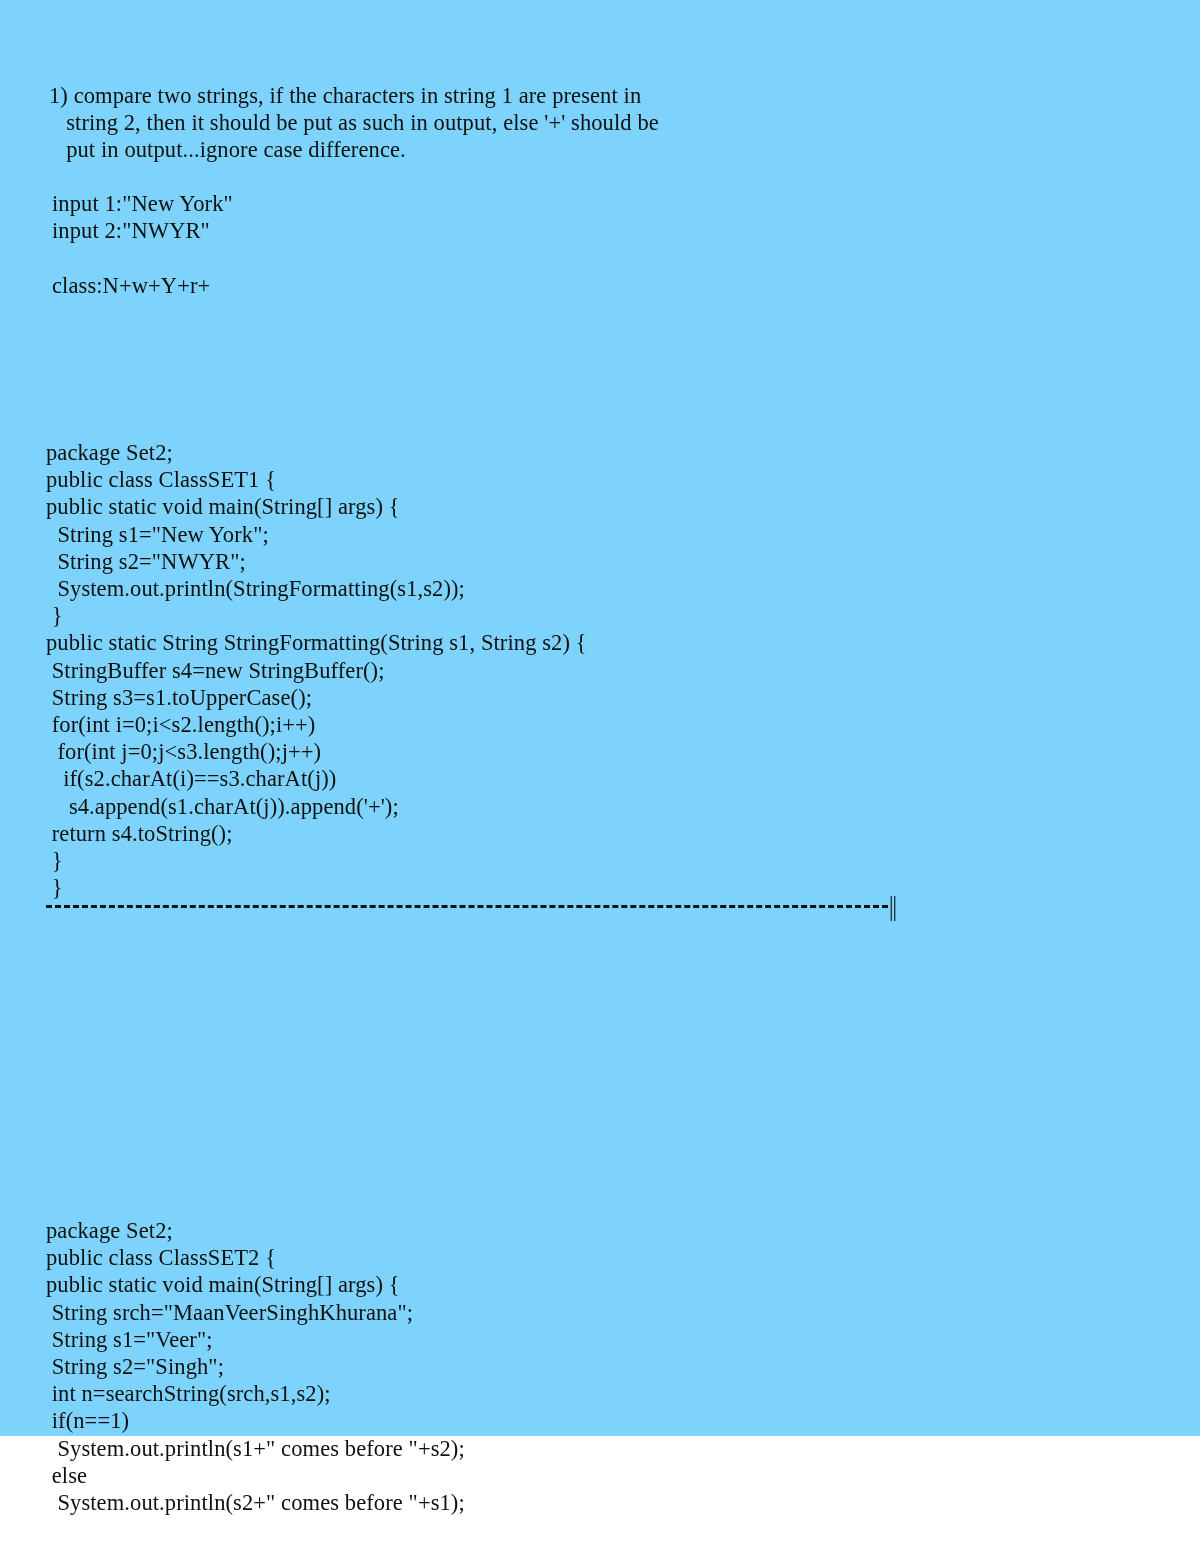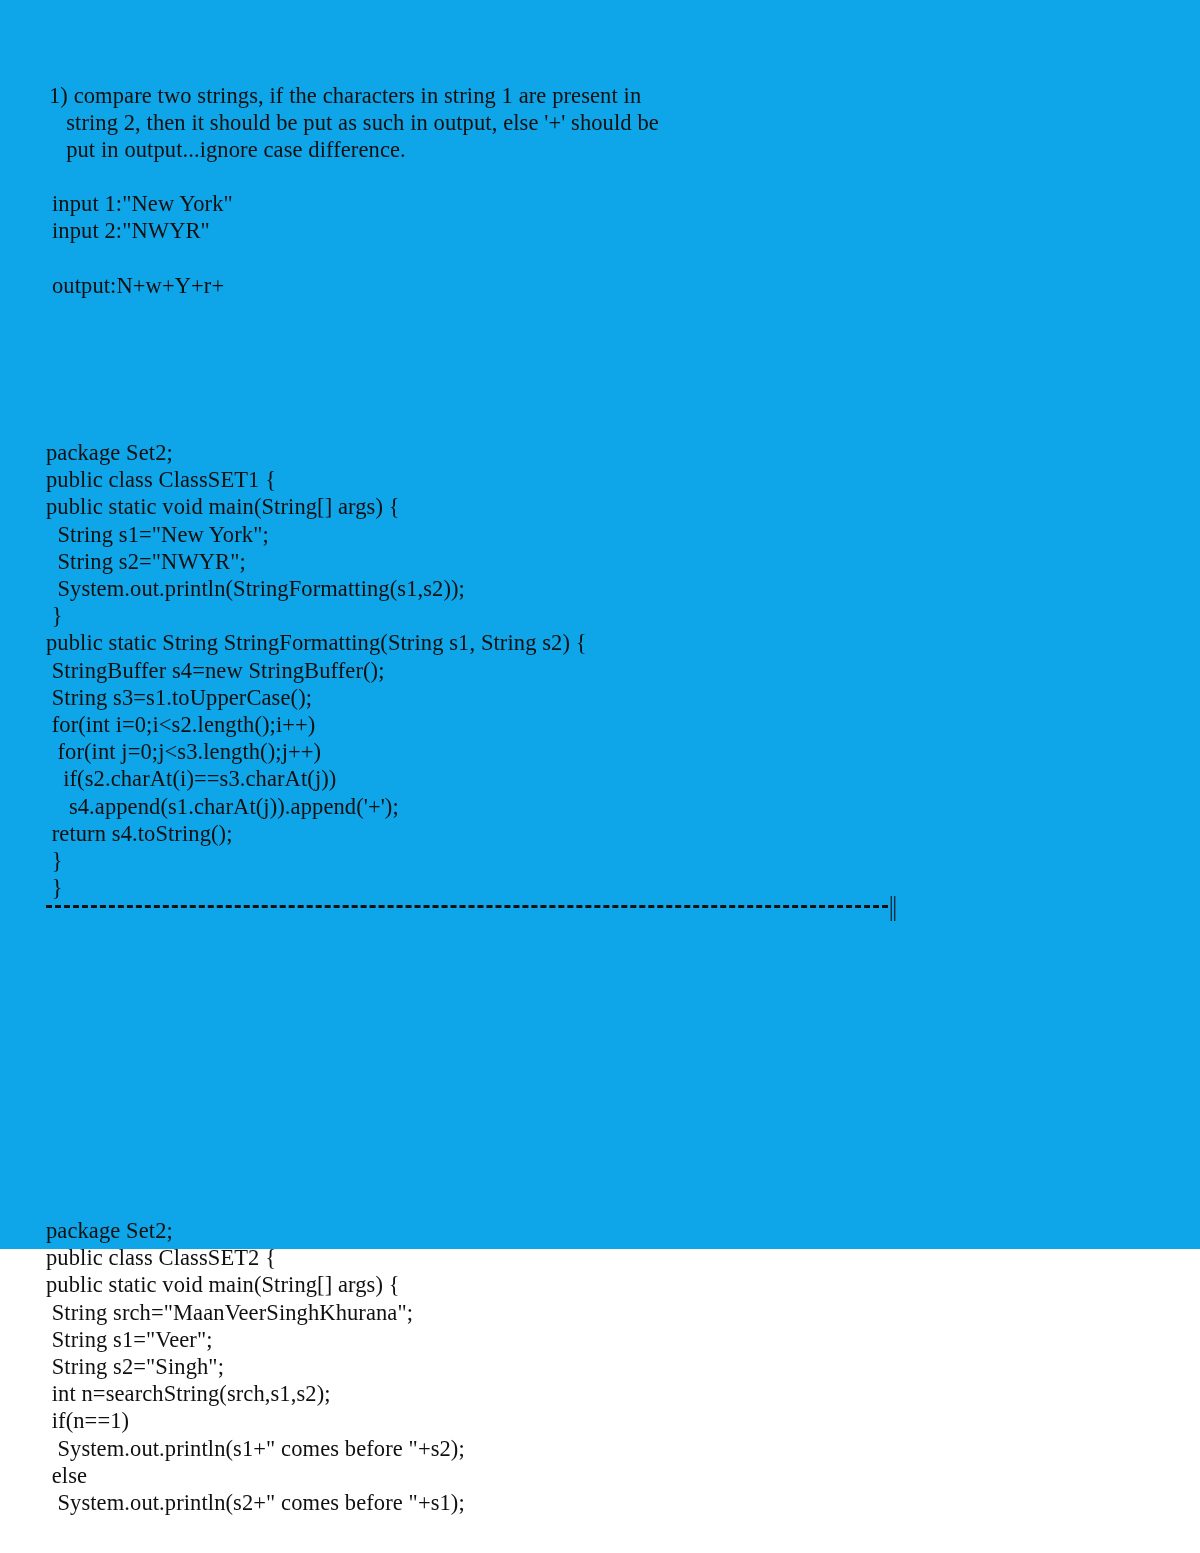--- a/index.html
+++ b/index.html
@@ -11,22 +11,22 @@
     width: 1200px;
     height: 1553px;
     overflow: hidden;
     font-family: "Liberation Serif", "DejaVu Serif", serif;
     color: #0b0b0b;
     -webkit-font-smoothing: none;
   }
   .page {
     position: relative;
     width: 1200px;
-    height: 1249px;
-    background: #0ea5e9;
+    height: 1436px;
+    background: #7dd3fc;
   }
 
   
   .block {
     position: absolute;
     white-space: pre;
     font-size: 22.5px;
     line-height: 27.2px;
     letter-spacing: 0.1px;
     color: #101010;
@@ -77,21 +77,21 @@
 
 <div class="page">
 
   <div class="block" id="problem-1">1) compare two strings, if the characters in string 1 are present in
    string 2, then it should be put as such in output, else '+' should be
    put in output...ignore case difference.</div>
 
   <div class="block" id="io-1">input 1:"New York"
 input 2:"NWYR"</div>
 
-  <div class="block" id="out-1">output:N+w+Y+r+</div>
+  <div class="block" id="out-1">class:N+w+Y+r+</div>
 
   <div class="block" id="code-1">package Set2;
 public class ClassSET1 {
 public static void main(String[] args) {
   String s1="New York";
   String s2="NWYR";
   System.out.println(StringFormatting(s1,s2));
  }
 public static String StringFormatting(String s1, String s2) {
  StringBuffer s4=new StringBuffer();

